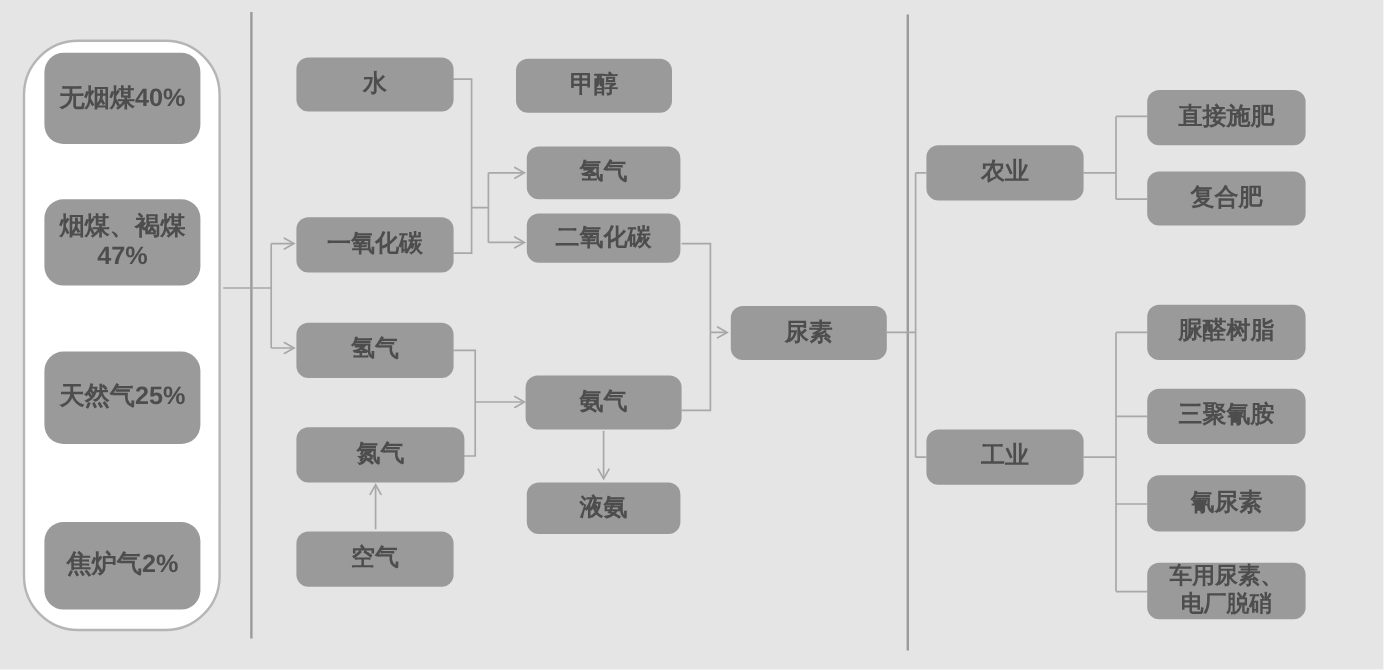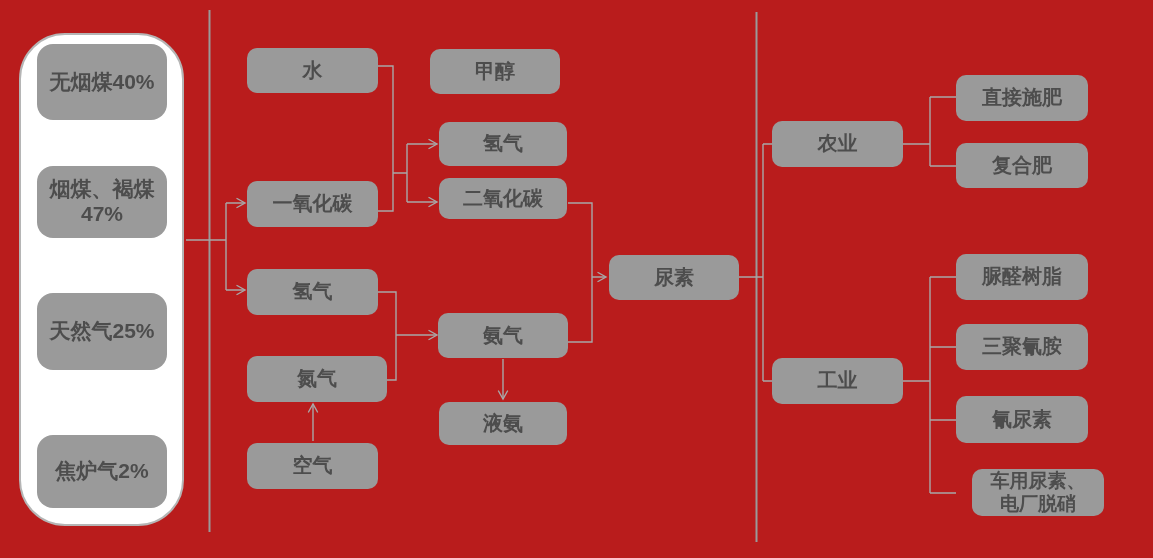--- a/index.html
+++ b/index.html
@@ -1,19 +1,19 @@
 <!DOCTYPE html>
 <html><head>
 <meta charset="utf-8">
 <style>
   html,body { margin:0; padding:0; background:#ffffff; }
   .canvas {
     position:relative;
     width:1153px; height:558px;
-    background:#b91c1c;
+    background:#e5e5e5;
     font-family:"Liberation Sans","DejaVu Sans",sans-serif;
     overflow:hidden;
   }
   .lines { position:absolute; left:0; top:0; width:1153px; height:558px; }
   .group {
     position:absolute;
     left:19px; top:33px; width:165px; height:493px;
     border:2px solid #b5b5b5;
     border-radius:46px;
     background:#ffffff;
@@ -28,21 +28,21 @@
     line-height:1.18;
     display:flex;
     align-items:center;
     justify-content:center;
     text-align:center;
     border-radius:10px;
     white-space:pre-line;
     box-sizing:border-box;
   }
   .box.lg { border-radius:16px; font-size:21px; }
-  .box.sm { font-size:19px;margin-left:16px; }
+  .box.sm { font-size:19px; }
 </style>
 </head>
 <body>
 
 <div class="canvas">
 
   <svg class="lines" viewBox="0 0 1153 558" xmlns="http://www.w3.org/2000/svg" aria-hidden="true">
 
     <line x1="209.5" y1="10" x2="209.5" y2="532" stroke="#9a9a9a" stroke-width="2"></line>
     <line x1="756.5" y1="12" x2="756.5" y2="542" stroke="#9a9a9a" stroke-width="2"></line>

